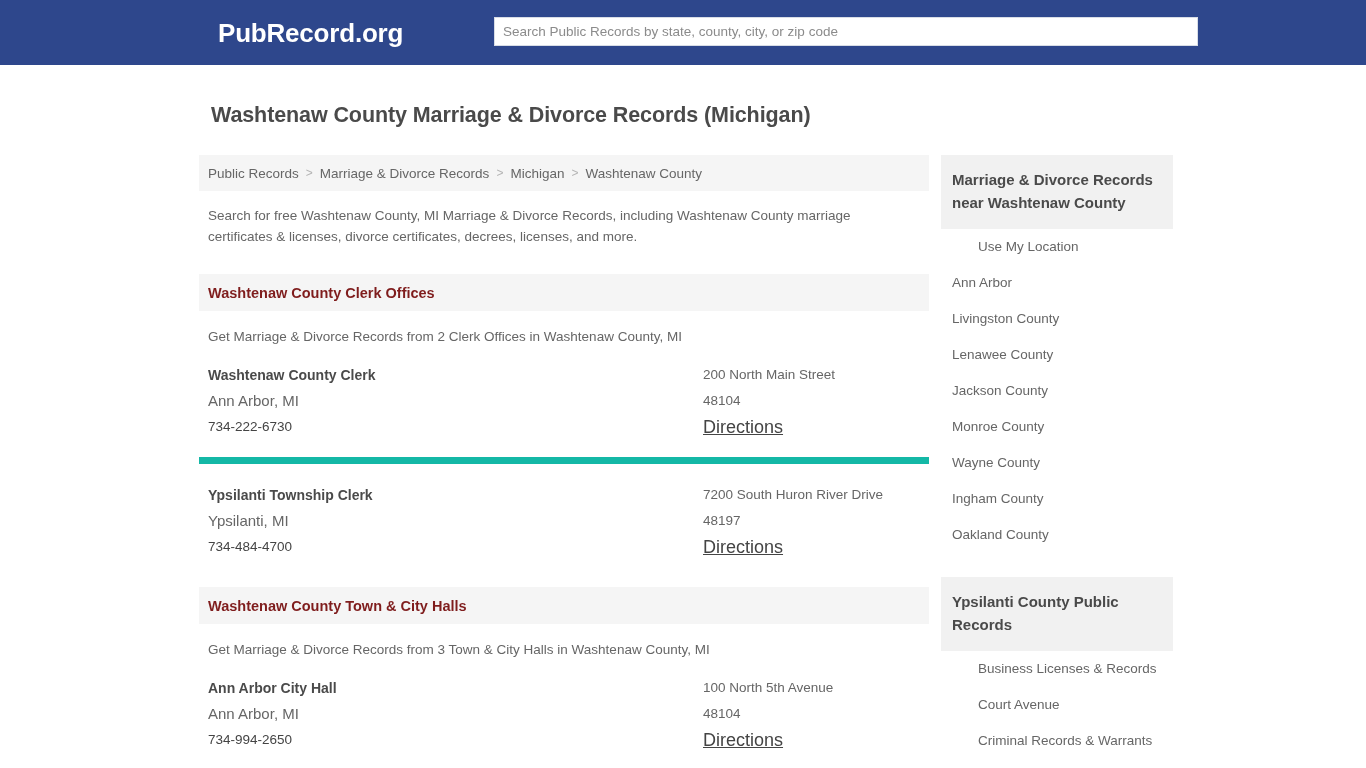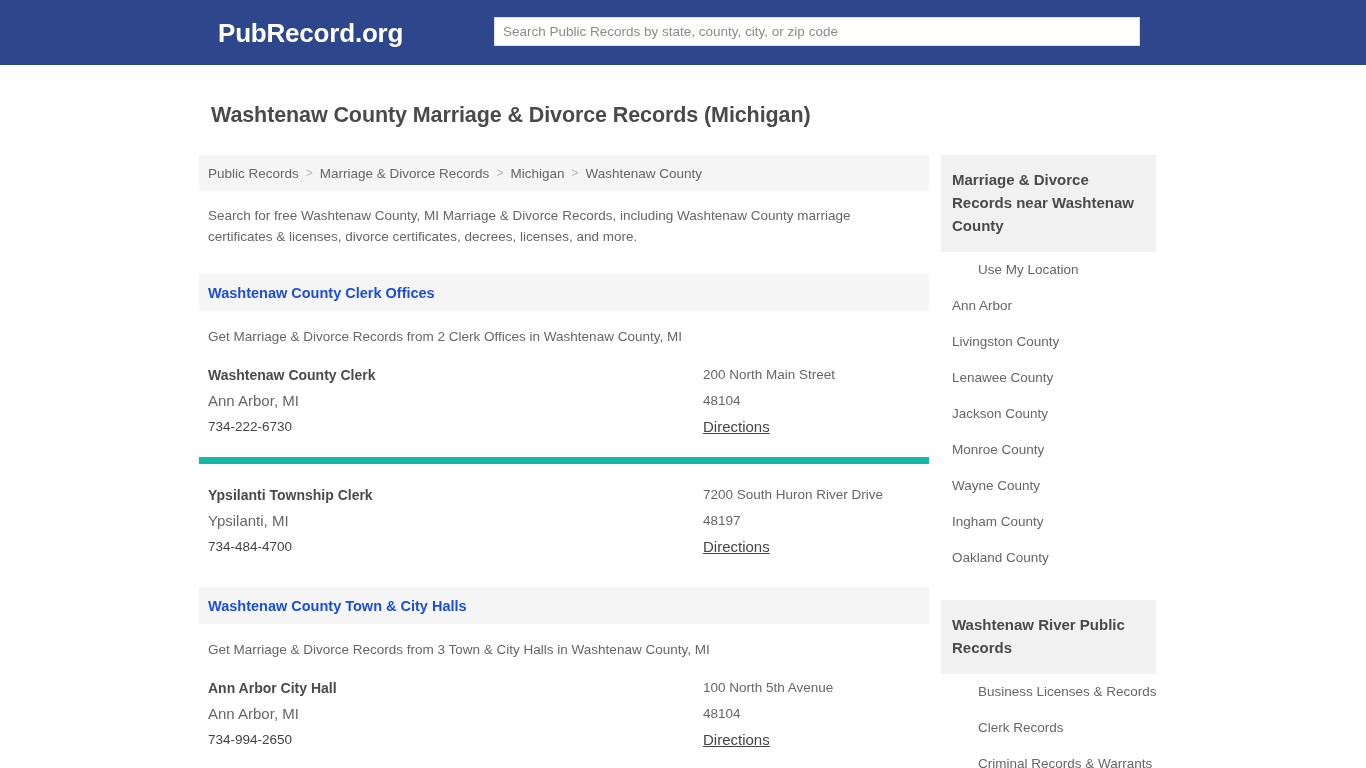--- a/index.html
+++ b/index.html
@@ -31,21 +31,21 @@
     font-size: 26px;
     font-weight: bold;
     letter-spacing: -0.2px;
     line-height: 30px;
     white-space: nowrap;
   }
   .search-box {
     position: absolute;
     left: 494px;
     top: 17px;
-    width: 646px;
+    width: 704px;
     height: 29px;
     background: #ffffff;
     border: 1px solid #d8dde6;
     box-sizing: border-box;
     font-family: "Liberation Sans", sans-serif;
     font-size: 13.5px;
     color: #444444;
     padding: 0 8px;
     outline: none;
   }
@@ -114,21 +114,21 @@
     height: 37px;
     display: flex;
     align-items: center;
     padding: 0 9px;
     box-sizing: border-box;
     margin-top: 27px;
   }
   .section-bar-title {
     font-size: 14.5px;
     font-weight: bold;
-    color: #1d4ed8;
+    color: #7f1d1d;
   }
   .section-sub {
     font-size: 13.5px;
     color: #666666;
     padding: 18px 9px 0 9px;
   }
 
   
   .listing {
     display: flex;
@@ -159,34 +159,34 @@
     font-size: 13.5px;
     color: #666666;
     line-height: 26px;
   }
   .l-zip {
     font-size: 13.5px;
     color: #666666;
     line-height: 26px;
   }
   .directions-link {
-    font-size: 15px;
+    font-size: 18px;
     color: #444444;
     line-height: 26px;
     text-decoration: underline;
     cursor: pointer;
     display: inline-block;
   }
 
   
   .side-panel-head {
     background: #f1f1f1;
     padding: 13px 11px 15px 11px;
     box-sizing: border-box;
-    width: 215px;
+    width: 232px;
   }
   .side-panel-head-title {
     font-size: 15px;
     font-weight: bold;
     color: #4a4a4a;
     line-height: 23px;
   }
   .side-list { padding: 0; margin: 0; list-style: none; }
   .side-list li { display: block; }
   .side-link {
@@ -322,28 +322,28 @@
               <span class="side-link">Ingham County</span>
             </li>
             <li>
               <span class="side-link">Oakland County</span>
             </li>
           </ul>
 
         <div class="side-block-gap"></div>
 
         <div class="side-panel-head">
-          <div class="side-panel-head-title">Washtenaw River Public Records</div>
+          <div class="side-panel-head-title">Ypsilanti County Public Records</div>
         </div>
         <ul class="side-list" id="public-records-list">
             <li>
               <span class="side-link indented">Business Licenses &amp; Records</span>
             </li>
             <li>
-              <span class="side-link indented">Clerk Records</span>
+              <span class="side-link indented">Court Avenue</span>
             </li>
             <li>
               <span class="side-link indented">Criminal Records &amp; Warrants</span>
             </li>
             <li>
               <span class="side-link indented">Inmate &amp; Jail Records</span>
             </li>
           </ul>
       </div>
 

